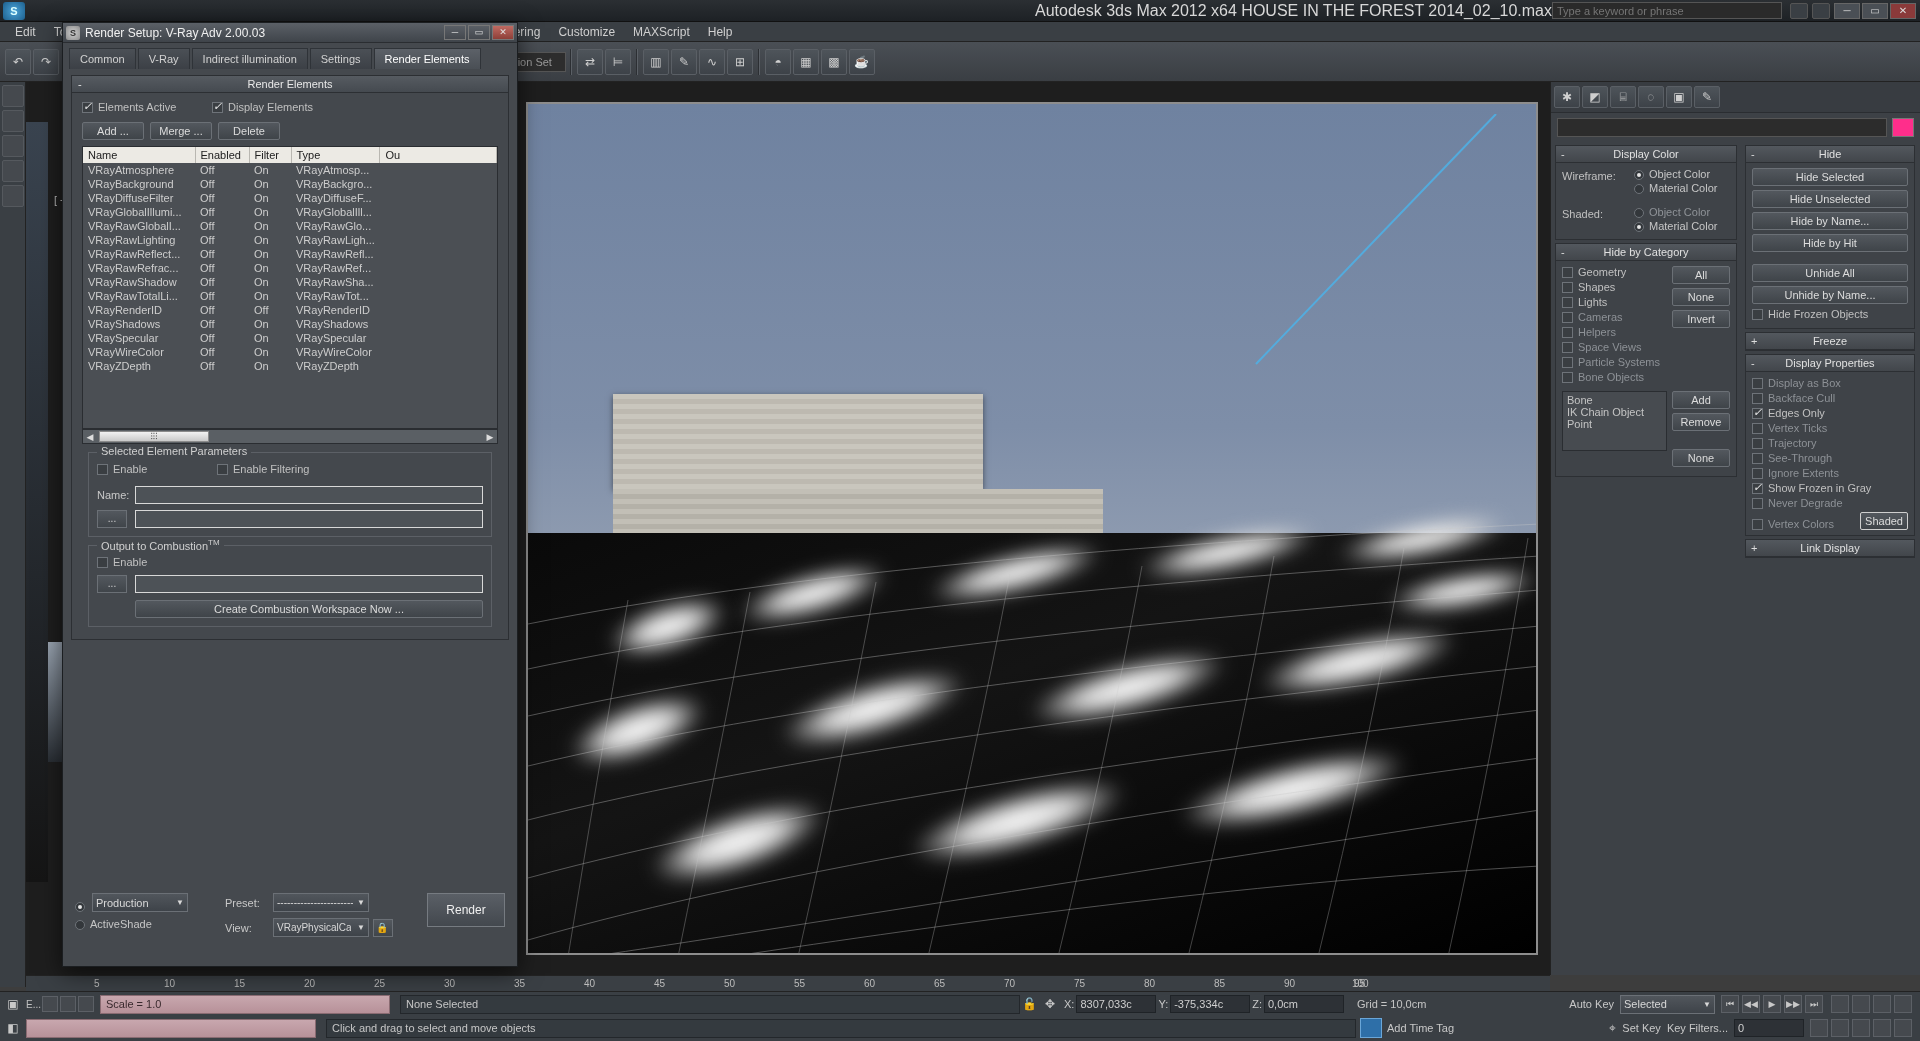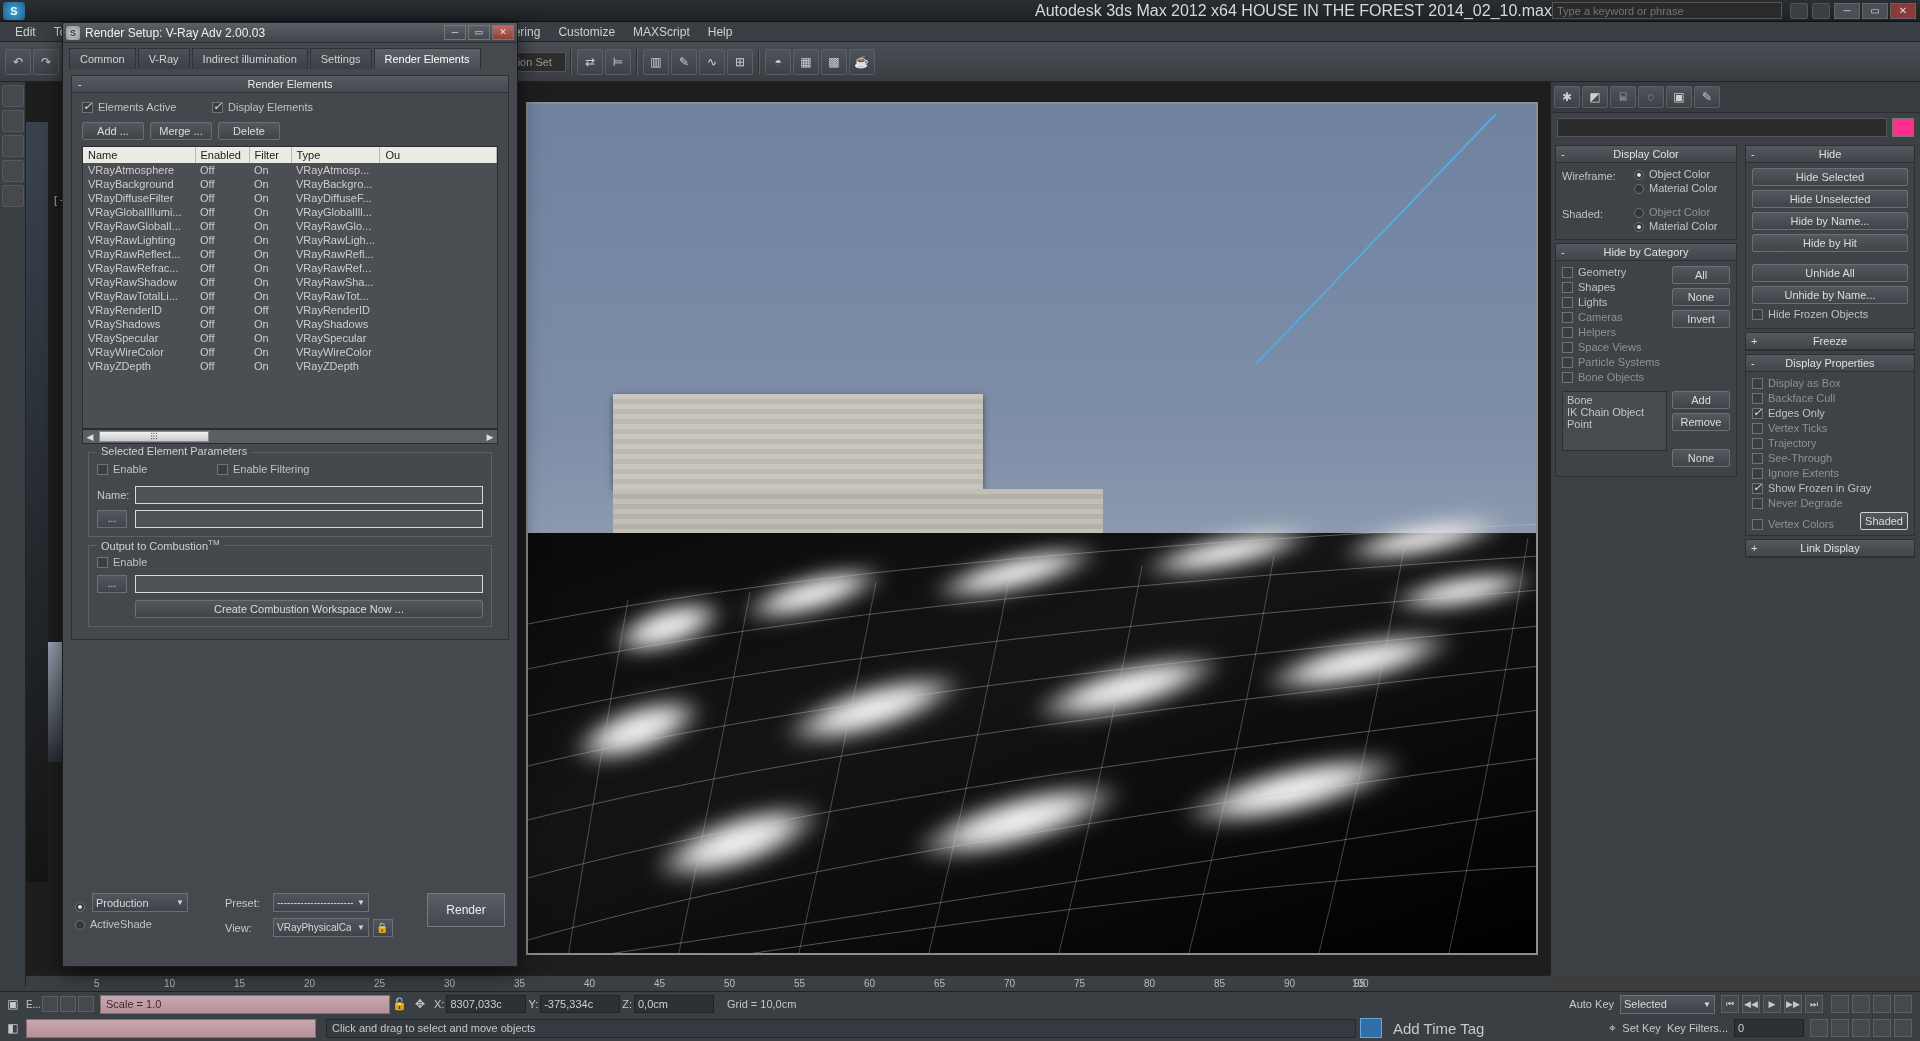--- a/index.html
+++ b/index.html
@@ -819,20 +819,21 @@
   <div class="sbar">
     <div style="width:26px;display:flex;align-items:center;justify-content:center;">▣</div>
     <div style="width:16px;font-size:10px;color:#c0c0c0">E...</div>
     <div style="display:flex;gap:2px;margin-right:6px">
       <div style="width:16px;height:16px;background:#45494e;border:1px solid #5c6066"></div>
       <div style="width:16px;height:16px;background:#45494e;border:1px solid #5c6066"></div>
       <div style="width:16px;height:16px;background:#45494e;border:1px solid #5c6066"></div>
     </div>
     <div class="sfield pinkbar" style="width:290px">Scale = 1.0</div>
 
+    <div class="sfield" style="width:620px;margin-left:10px">None Selected</div>
 
     <div style="width:20px;text-align:center">🔓</div>
     <div style="width:20px;text-align:center">✥</div>
 
     <div style="display:flex;align-items:center;margin-left:4px;gap:2px;">
       <span style="font-size:11px">X:</span>
       <div class="coordbox">8307,033c</div>
       <span style="font-size:11px">Y:</span>
       <div class="coordbox">-375,334c</div>
       <span style="font-size:11px">Z:</span>
@@ -861,21 +862,21 @@
       <div style="width:18px;height:18px;background:#45494e;border:1px solid #5c6066"></div>
     </div>
   </div>
 
   <div class="sbar">
     <div style="width:26px;display:flex;align-items:center;justify-content:center;">◧</div>
     <div class="sfield pinkbar" style="width:290px;background:linear-gradient(#c8a7ae,#b79199)"></div>
     <div class="sfield" style="width:1030px;margin-left:10px">Click and drag to select and move objects</div>
 
     <div style="width:22px;height:20px;background:#2e6fa8;border:1px solid #6aa6d8;margin-left:4px"></div>
-    <div style="font-size:15px;margin-left:11px">Add Time Tag</div>
+    <div style="font-size:11px;margin-left:5px">Add Time Tag</div>
 
     <div class="spacer"></div>
     <div style="width:20px;text-align:center;color:#c0c0c0">⌖</div>
     <div style="font-size:11px;margin-right:6px">Set Key</div>
     <div style="font-size:11px;margin-right:6px">Key Filters...</div>
     <div class="coordbox" style="width:70px;margin-right:6px">0</div>
     <div style="display:flex;gap:3px;margin-right:8px;">
       <div style="width:18px;height:18px;background:#45494e;border:1px solid #5c6066"></div>
       <div style="width:18px;height:18px;background:#45494e;border:1px solid #5c6066"></div>
       <div style="width:18px;height:18px;background:#45494e;border:1px solid #5c6066"></div>

